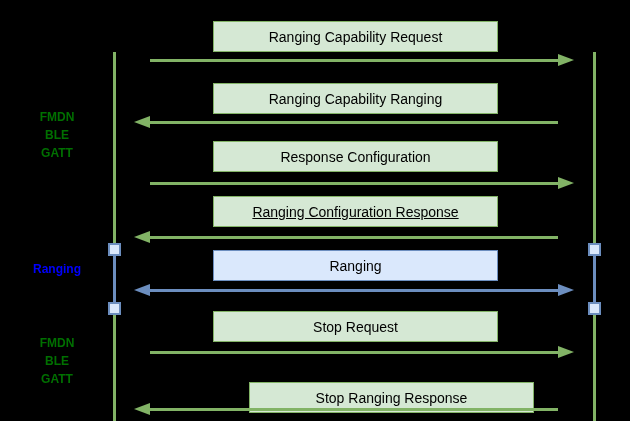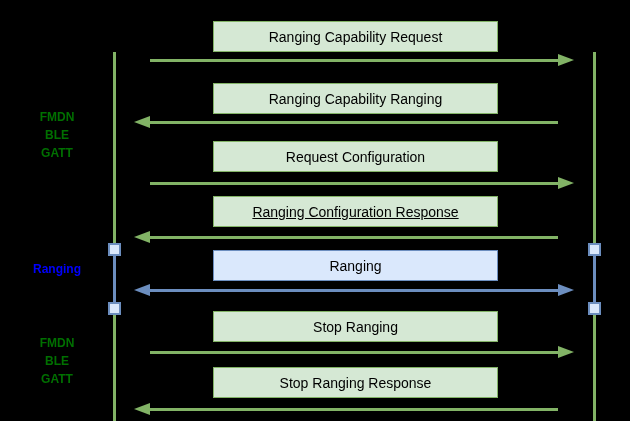--- a/index.html
+++ b/index.html
@@ -116,48 +116,48 @@
     <span class="head head-right"></span>
   </div>
 
   <div class="msg-box" style="top:83px;">Ranging Capability Ranging</div>
   <div class="arrow" style="top:116px;" data-dir="left">
     <span class="head head-left"></span>
     <span class="line"></span>
     <span class="head head-right"></span>
   </div>
 
-  <div class="msg-box" style="top:141px;">Request Configuration</div>
+  <div class="msg-box" style="top:141px;">Response Configuration</div>
   <div class="arrow" style="top:177px;" data-dir="right">
     <span class="head head-left"></span>
     <span class="line"></span>
     <span class="head head-right"></span>
   </div>
 
   <div class="msg-box" style="top:196px;text-decoration:underline;">Ranging Configuration Response</div>
   <div class="arrow" style="top:231px;" data-dir="left">
     <span class="head head-left"></span>
     <span class="line"></span>
     <span class="head head-right"></span>
   </div>
 
   <div class="msg-box blue" style="top:250px;">Ranging</div>
   <div class="arrow blue" style="top:284px;" data-dir="both">
     <span class="head head-left"></span>
     <span class="line"></span>
     <span class="head head-right"></span>
   </div>
 
-  <div class="msg-box" style="top:311px;">Stop Ranging</div>
+  <div class="msg-box" style="top:311px;">Stop Request</div>
   <div class="arrow" style="top:346px;" data-dir="right">
     <span class="head head-left"></span>
     <span class="line"></span>
     <span class="head head-right"></span>
   </div>
 
-  <div class="msg-box" style="top:367px;">Stop Ranging Response</div>
+  <div class="msg-box" style="top:382px;margin-left:36px;">Stop Ranging Response</div>
   <div class="arrow" style="top:403px;" data-dir="left">
     <span class="head head-left"></span>
     <span class="line"></span>
     <span class="head head-right"></span>
   </div>
 
 </div>
 
 </body></html>

